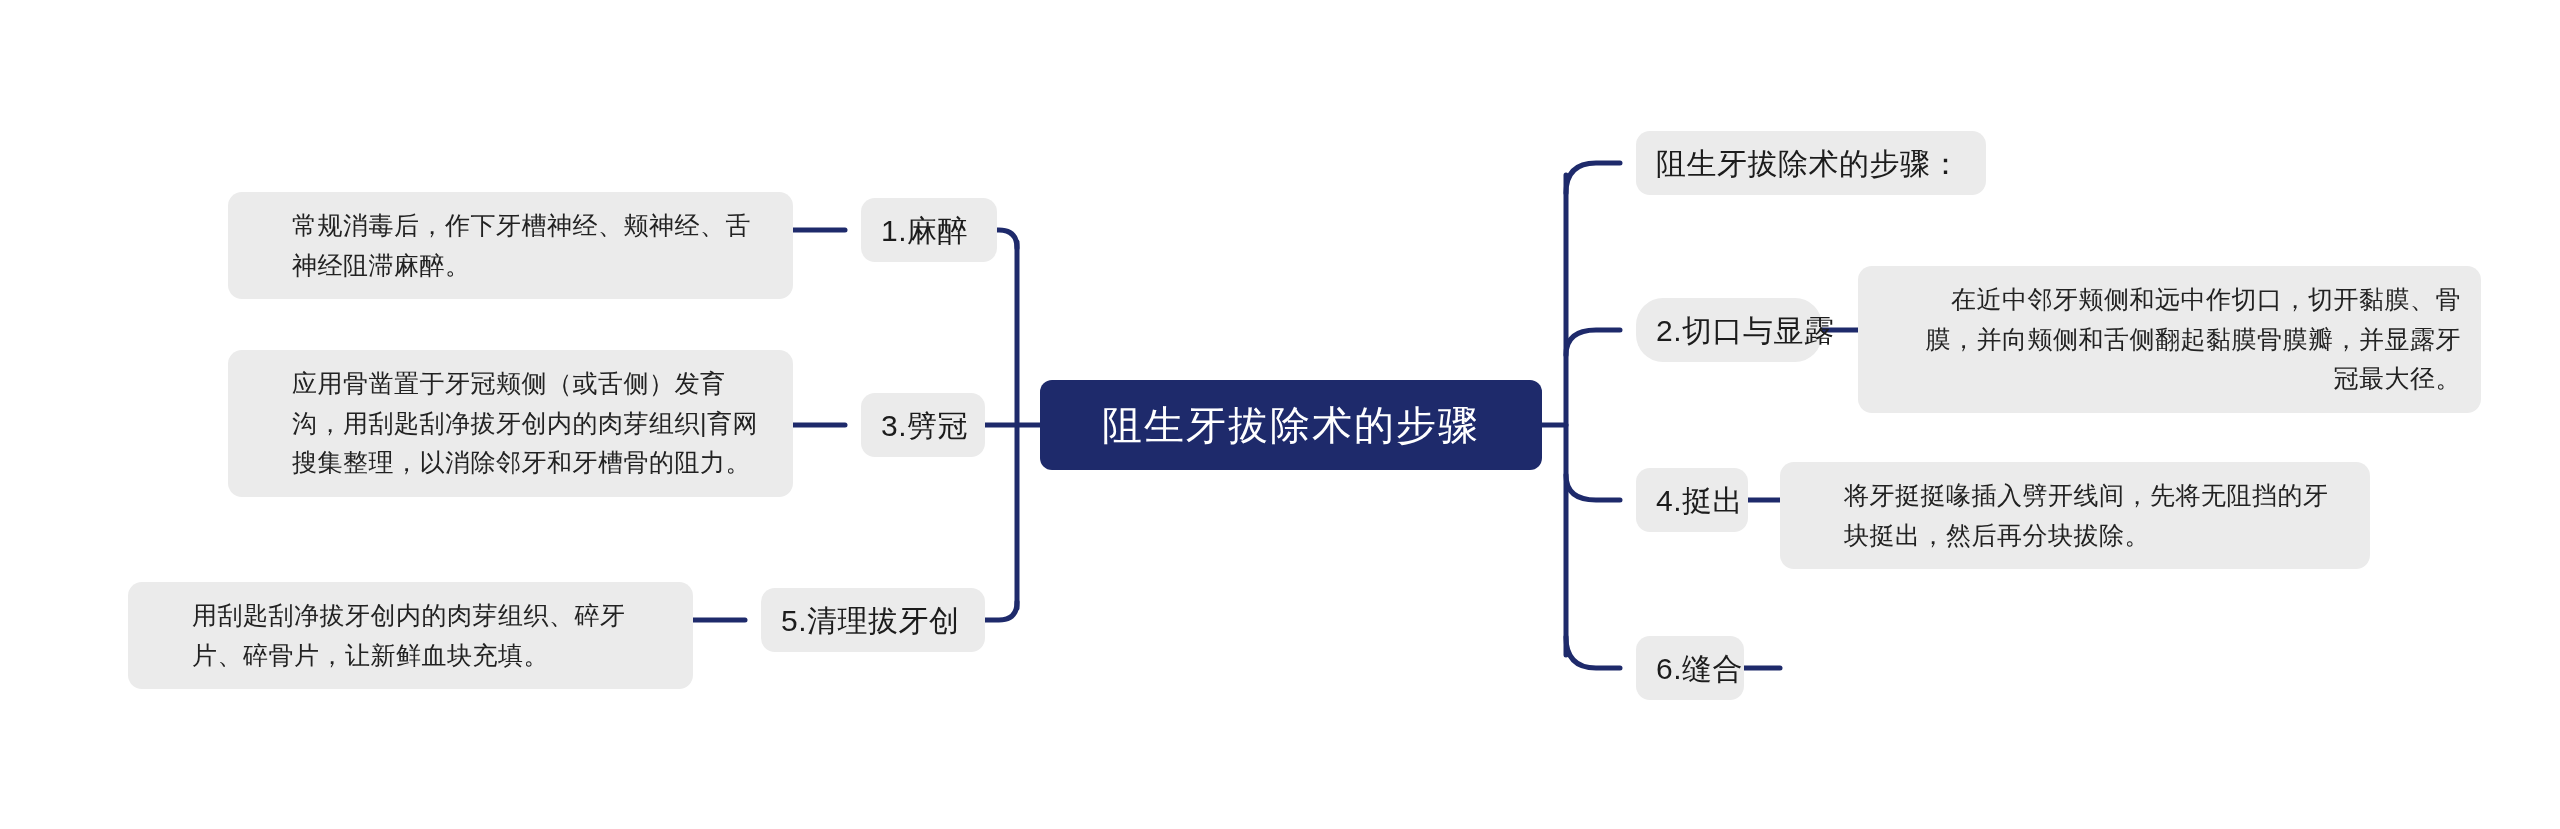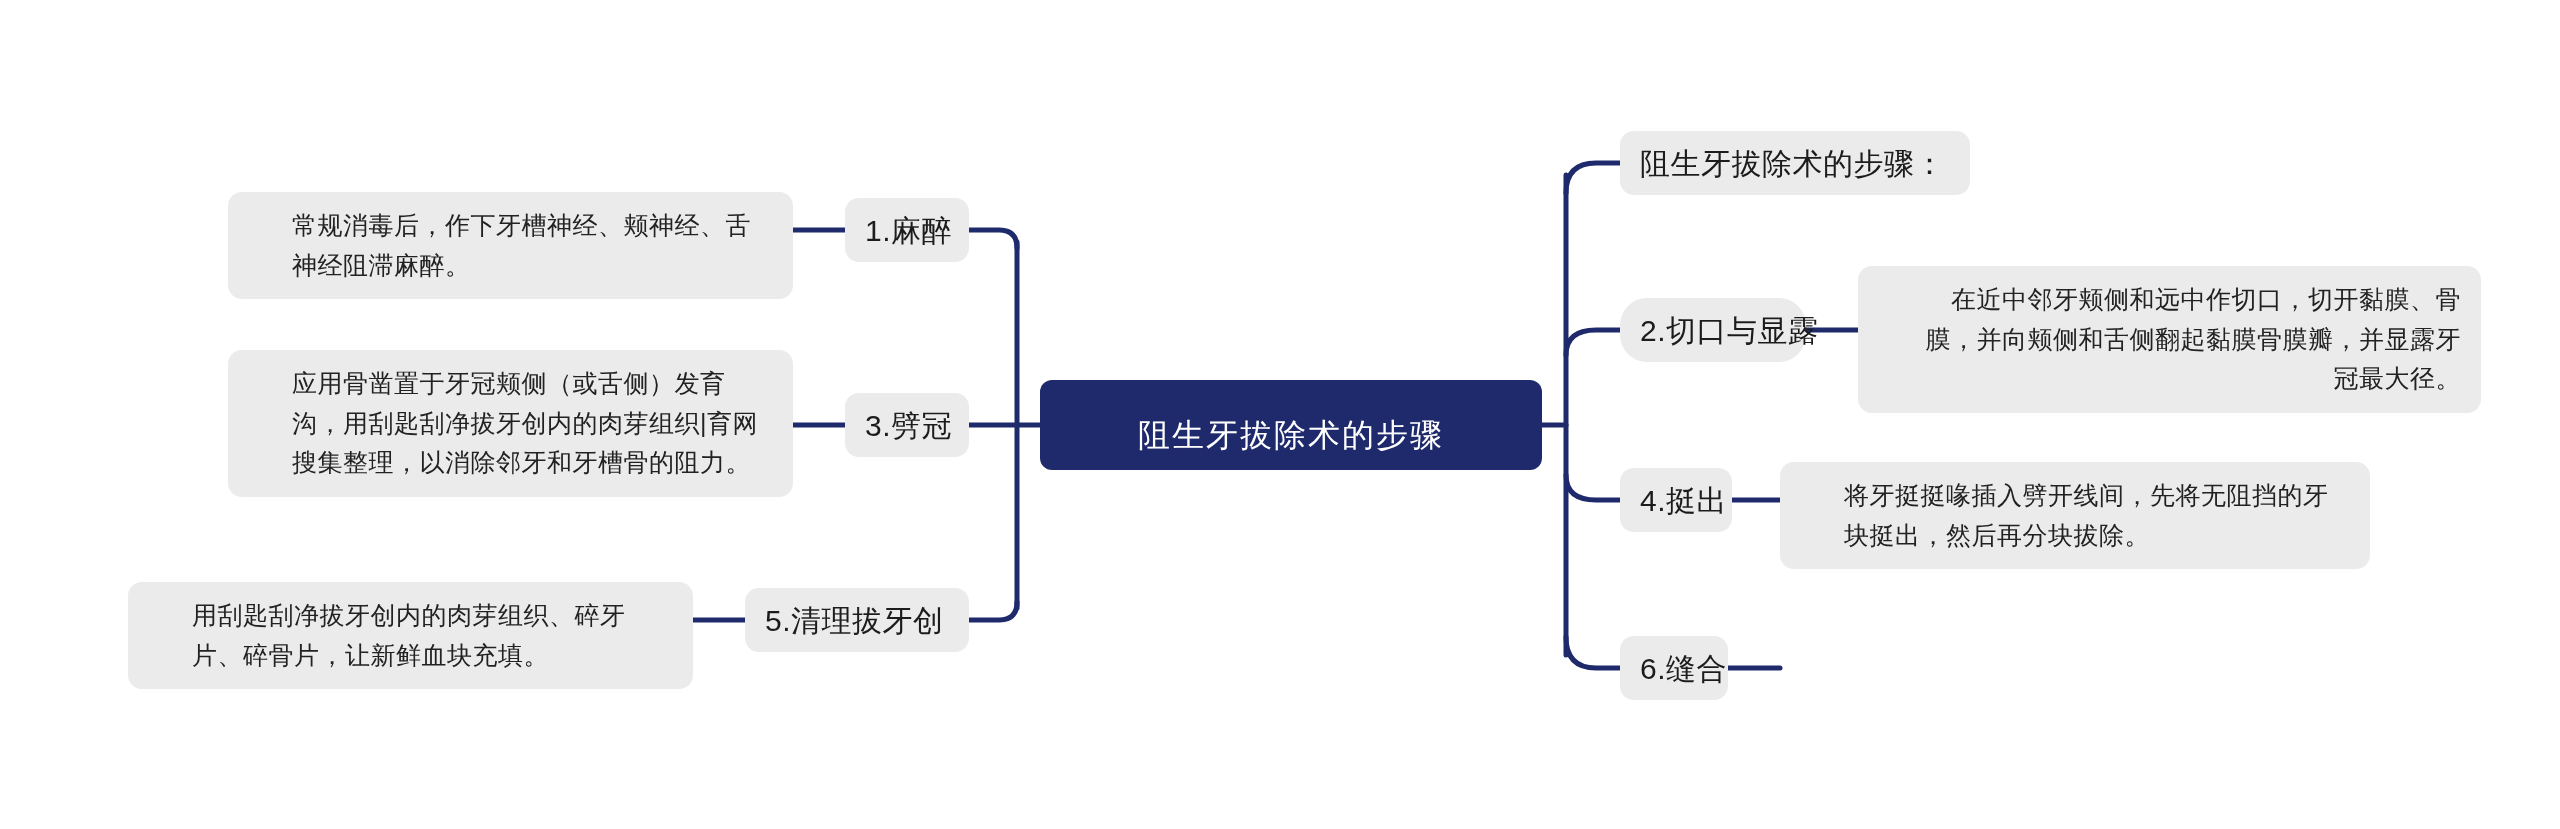--- a/index.html
+++ b/index.html
@@ -7,22 +7,22 @@
   #canvas{position:relative;width:2560px;height:829px;background:#ffffff;}
   svg.links{position:absolute;left:0;top:0;width:2560px;height:829px;pointer-events:none;}
   .node{position:absolute;box-sizing:border-box;display:flex;align-items:center;}
   .leaf{background:#ebebeb;border-radius:14px;color:#222222;padding-left:44px;}
   .leaf .txt{display:block;padding:14px 20px;line-height:1.58;letter-spacing:0.5px;}
   .branch{background:#ebebeb;border-radius:14px;color:#1c1c1c;}
   .branch .txt{display:block;padding:10px 20px;line-height:1.3;white-space:nowrap;letter-spacing:0.5px;}
   .root{background:#1e2a6b;border-radius:12px;color:#ffffff;justify-content:center;}
   .root .txt{display:block;padding:12px 26px;white-space:nowrap;letter-spacing:2px;}
   .fs-desc{font-size:25px;}
-  .fs-branch{font-size:30px;}
-  .fs-root{font-size:32px;align-items:flex-end;}
+  .fs-branch{font-size:30px;margin-left:16px;}
+  .fs-root{font-size:40px;}
 </style>
 </head>
 <body>
 
 <div id="canvas">
 
   <svg class="links" viewBox="0 0 2560 829">
     <g fill="none" stroke="#1e2a6b" stroke-width="5" stroke-linecap="round">
 
       <path d="M1040 425 L1017 425"></path>
@@ -49,21 +49,21 @@
     </g>
   </svg>
 
   <div class="node root fs-root" style="left:1040px;top:380px;width:502px;height:90px;">
     <span class="txt">阻生牙拔除术的步骤</span>
   </div>
 
   <div class="node leaf fs-desc" style="left:228px;top:192px;width:565px;">
     <span class="txt">常规消毒后，作下牙槽神经、颊神经、舌神经阻滞麻醉。</span>
   </div>
-  <div class="node branch fs-branch" style="left:845px;top:198px;width:124px;height:64px;">
+  <div class="node branch fs-branch" style="left:845px;top:198px;width:136px;height:64px;">
     <span class="txt">1.麻醉</span>
   </div>
 
   <div class="node leaf fs-desc" style="left:228px;top:350px;width:565px;">
     <span class="txt">应用骨凿置于牙冠颊侧（或舌侧）发育沟，用刮匙刮净拔牙创内的肉芽组织|育网搜集整理，以消除邻牙和牙槽骨的阻力。</span>
   </div>
   <div class="node branch fs-branch" style="left:845px;top:393px;width:124px;height:64px;">
     <span class="txt">3.劈冠</span>
   </div>
 

